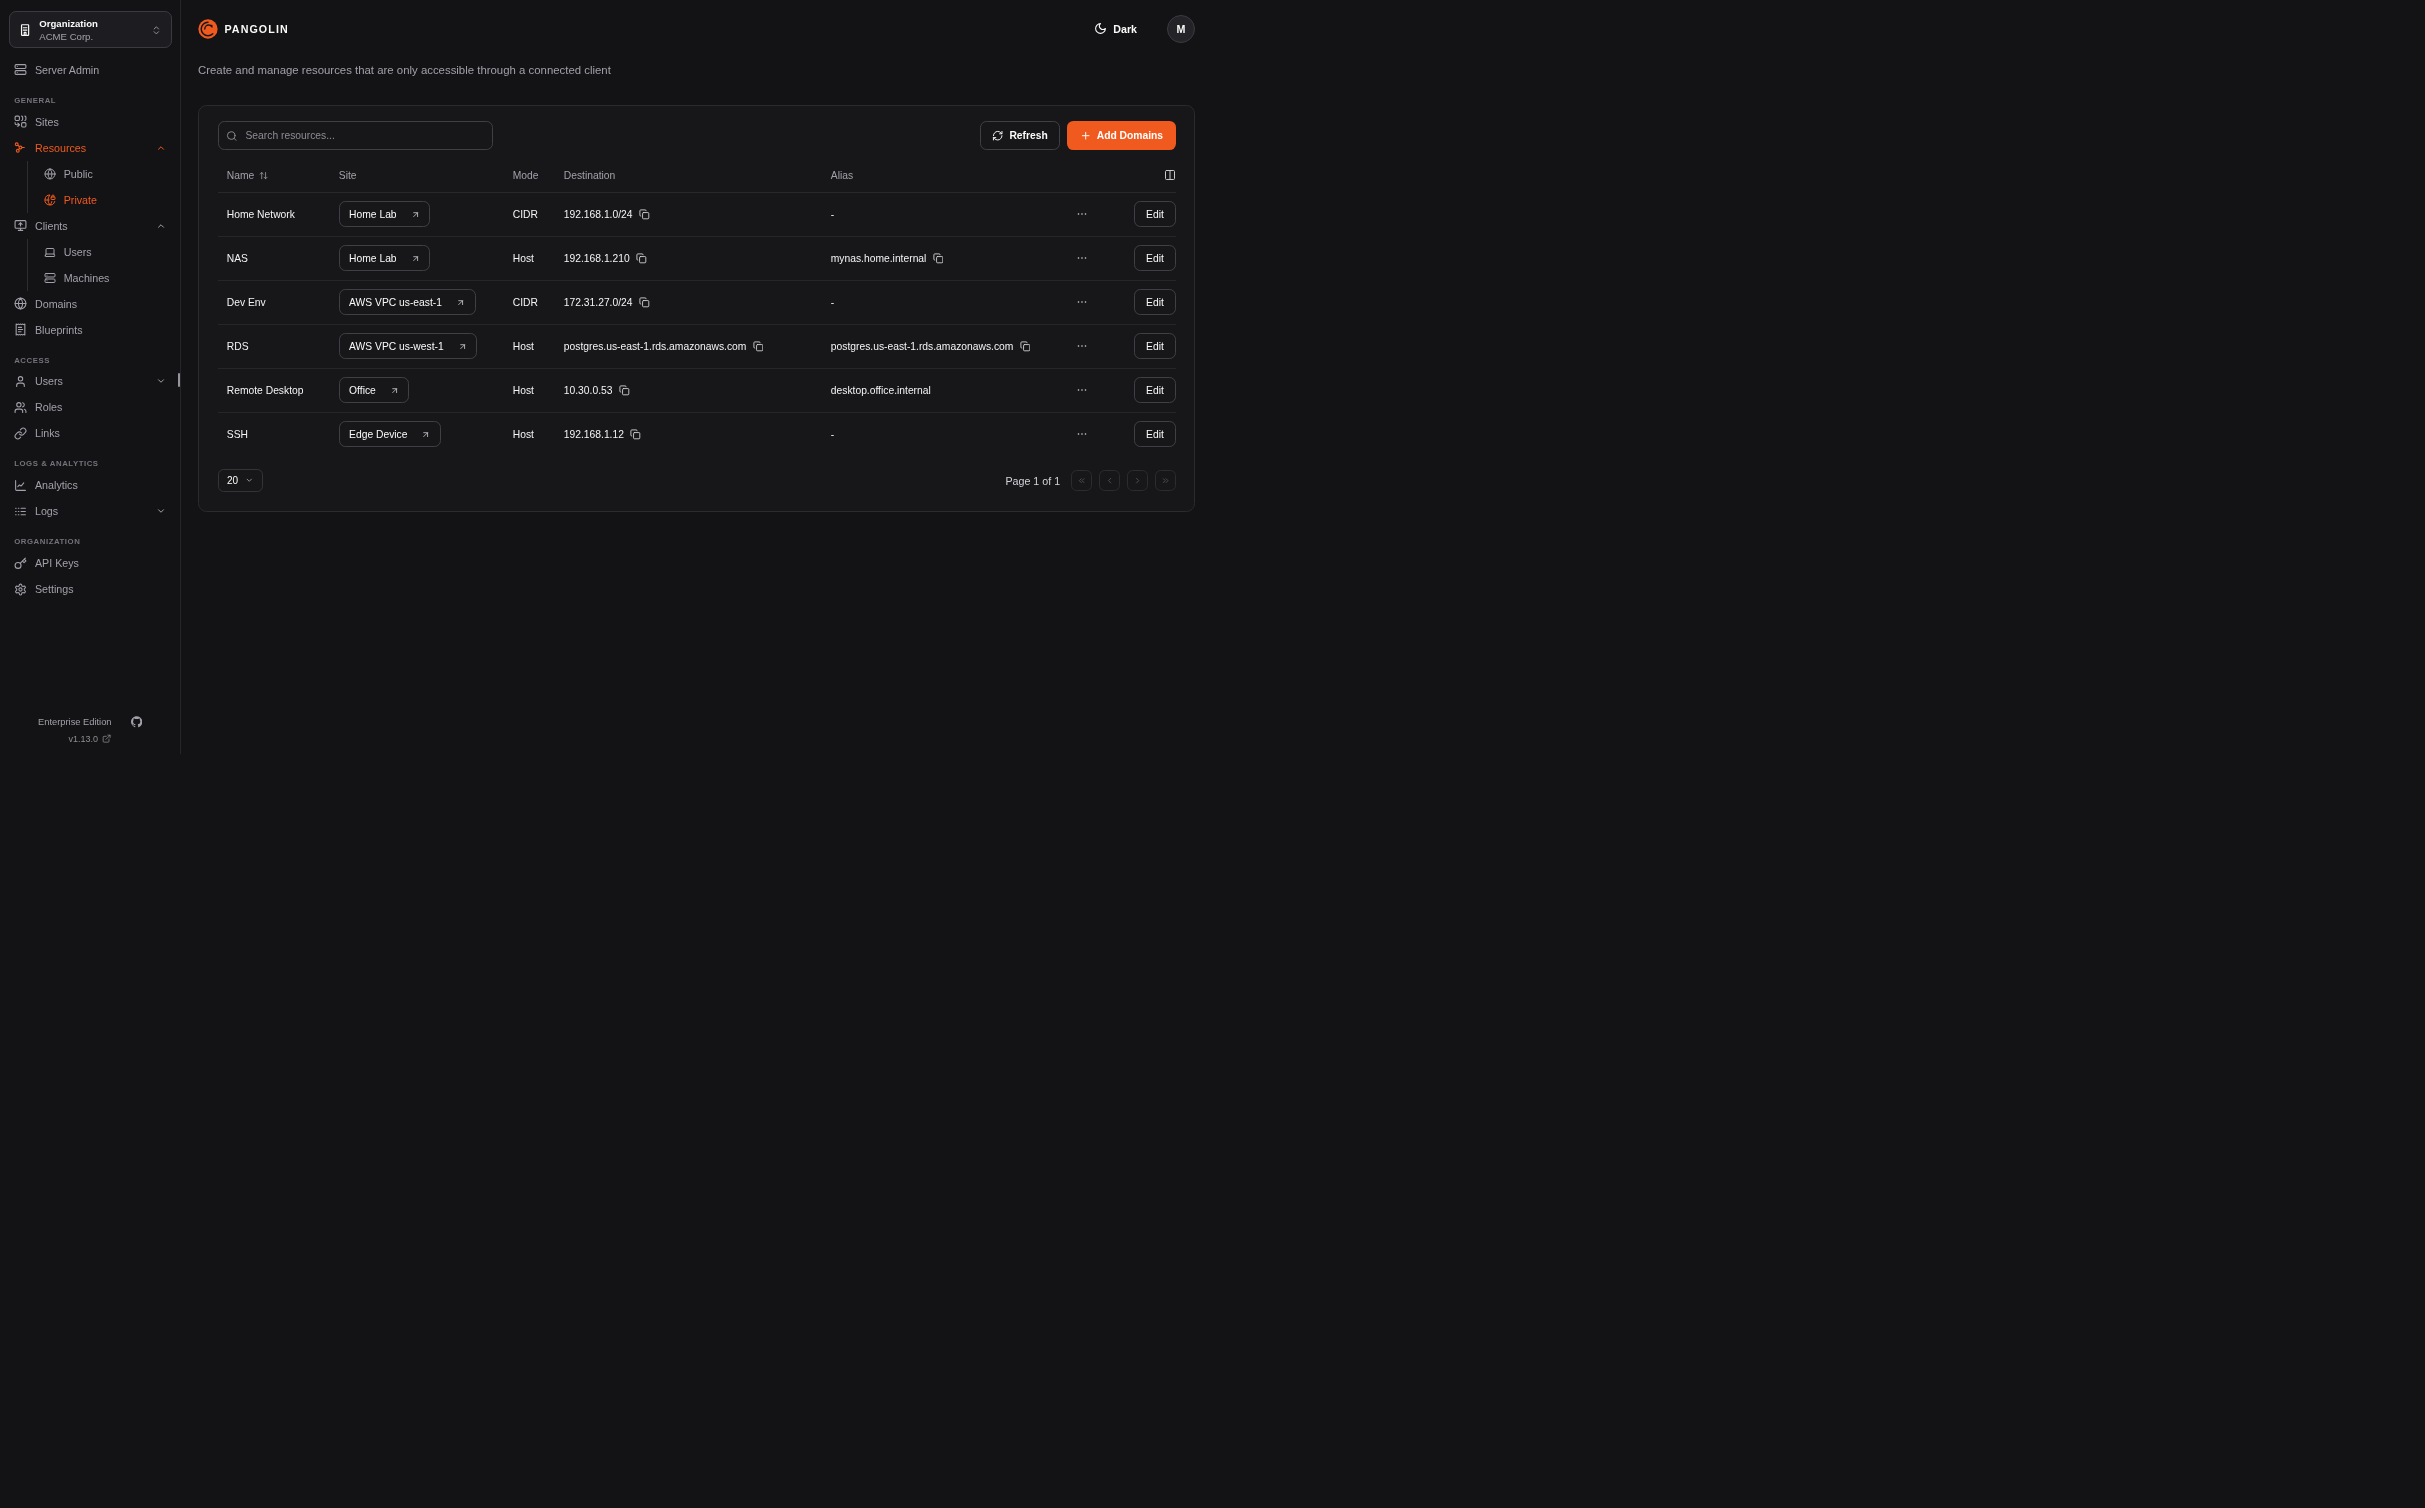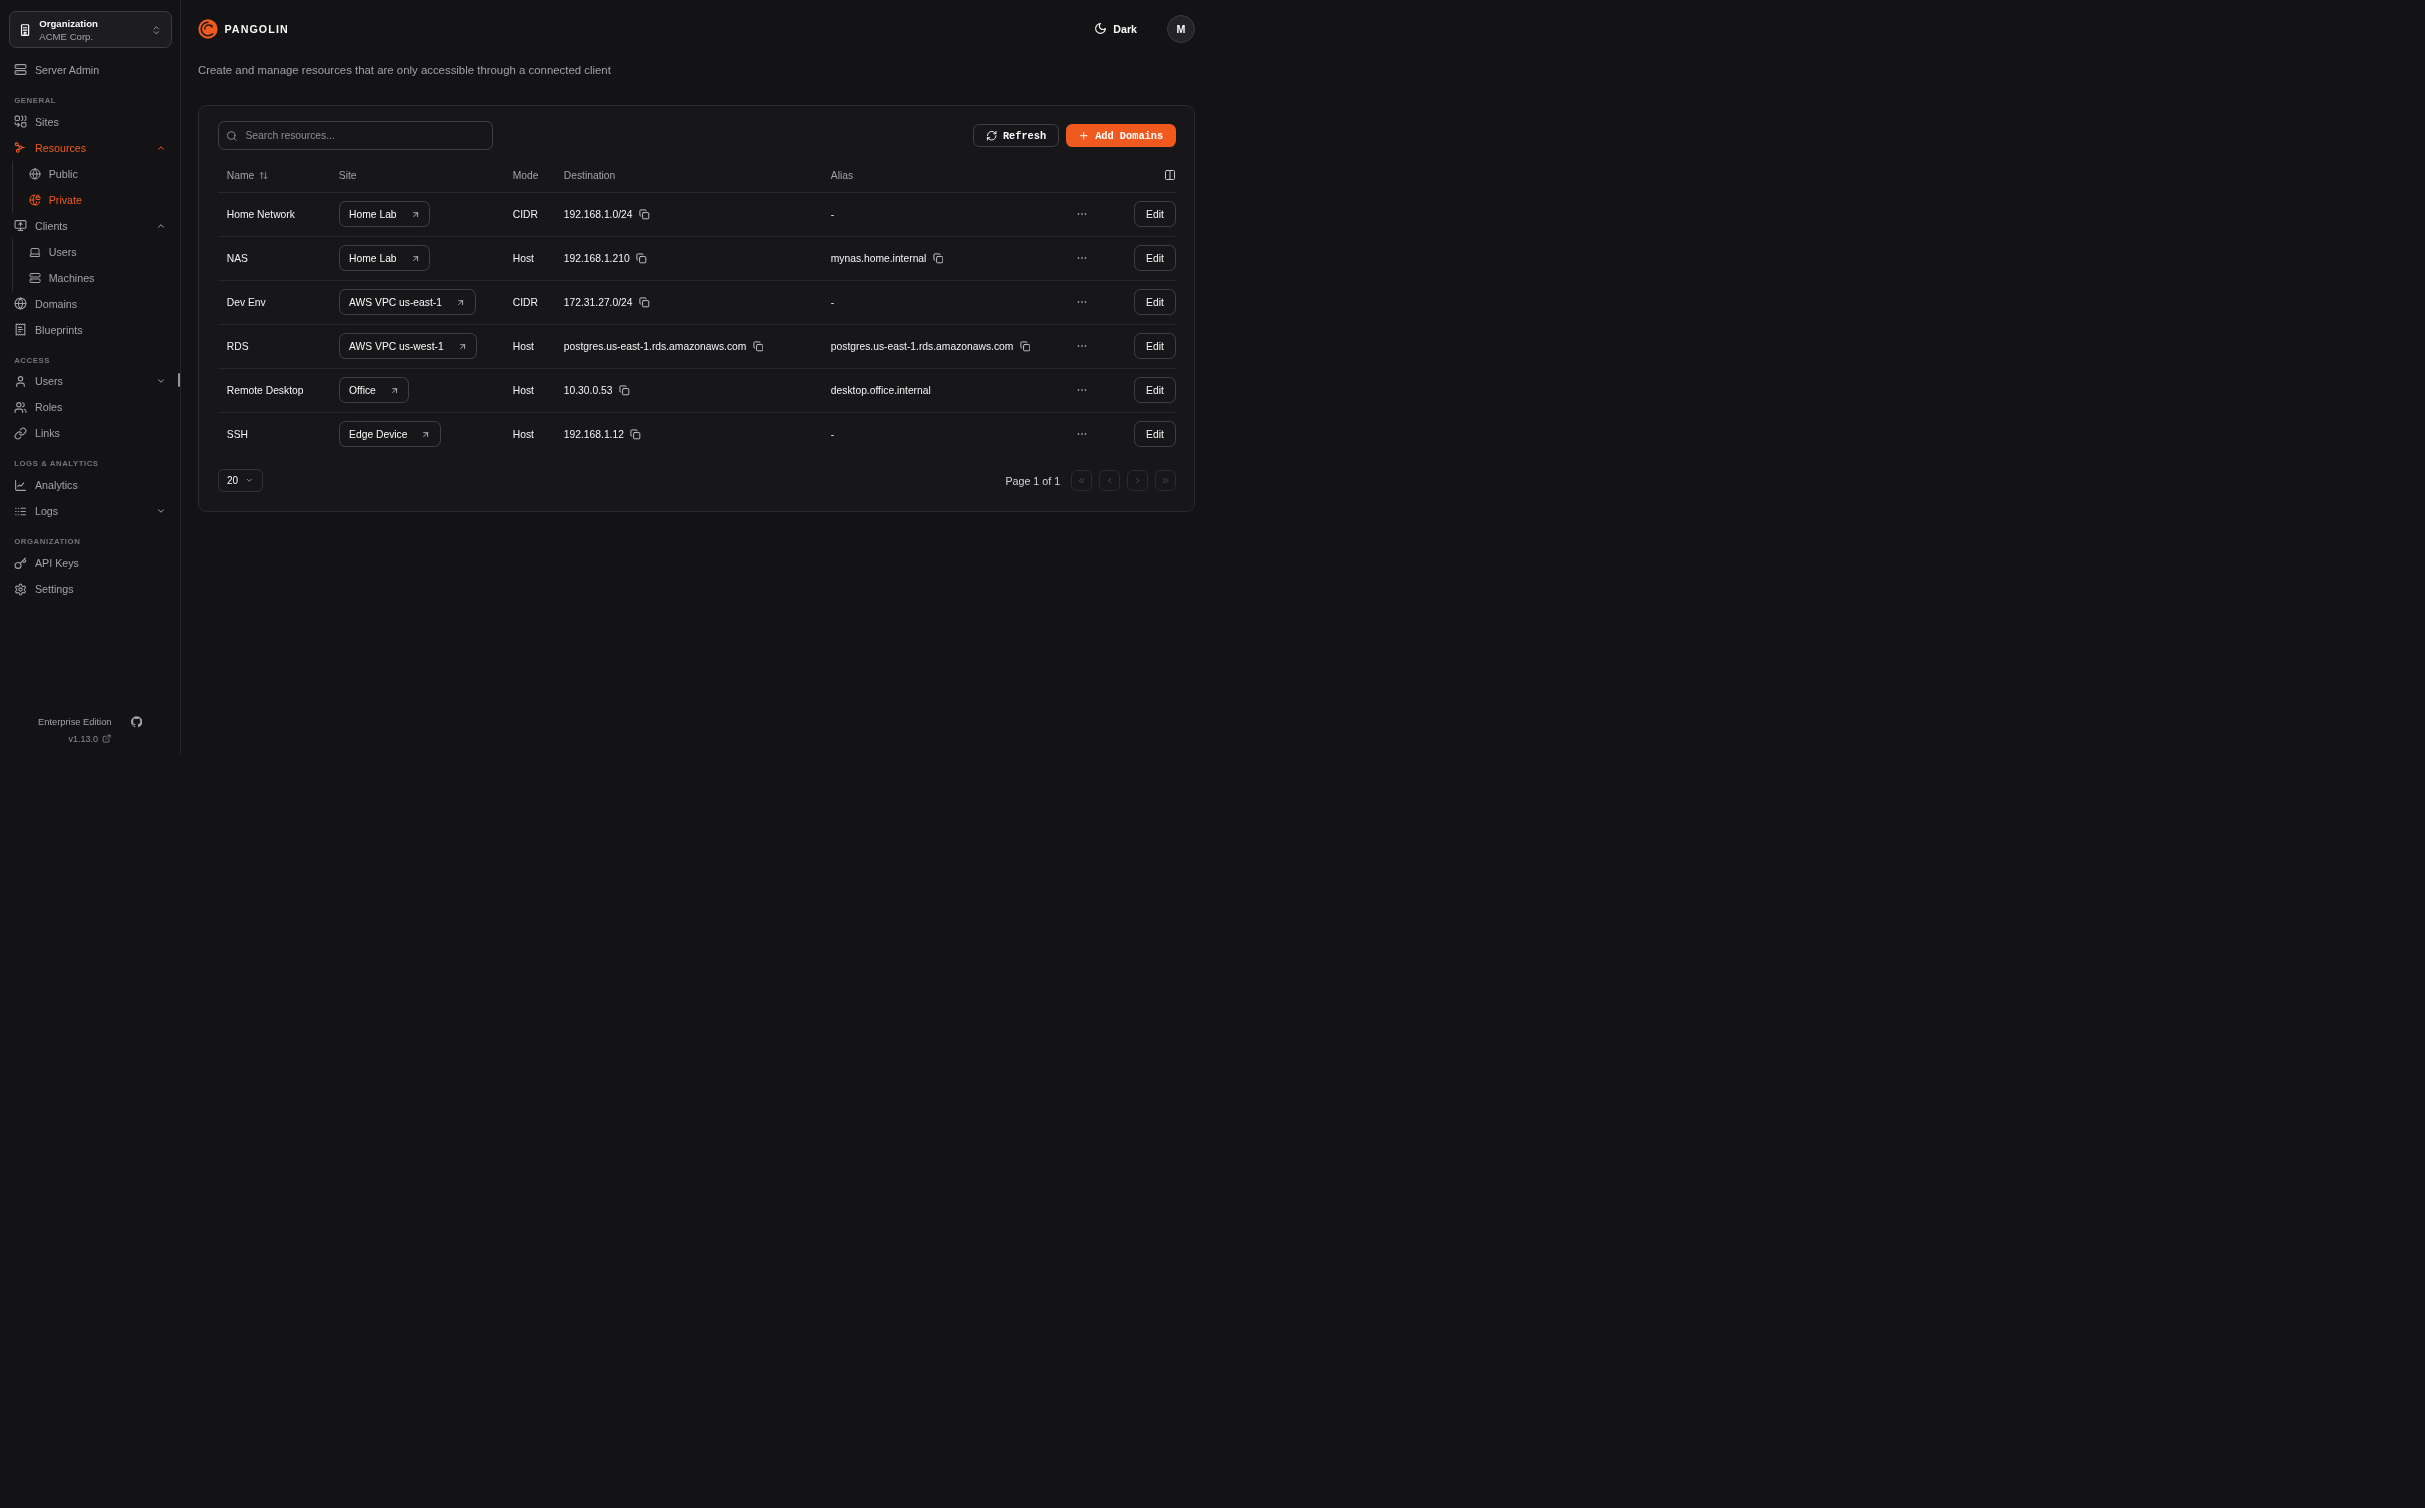--- a/index.html
+++ b/index.html
@@ -36,21 +36,21 @@
     padding:0 5.7px;border-radius:5.7px;color:#a1a1aa;font-size:10.7px;cursor:pointer;
   }
   .nav-item .label{white-space:nowrap}
   .nav-item .chev{margin-left:auto;color:#a1a1aa}
   .nav-item.active{color:#f05a1e}
   .nav-item.active .chev{color:#f05a1e}
   .nav-section{
     font-size:7.8px;font-weight:700;letter-spacing:.07em;color:#73737b;
     margin:13px 5.7px 2.8px;line-height:10px;
   }
-  .nav-sub{margin-left:3px;border-left:0.7px solid #2c2c31}
+  .nav-sub{margin-left:18px;border-left:0.7px solid #2c2c31}
   .nav-sub .nav-item{padding-left:16.4px}
 
   .sidebar-footer{margin-top:auto;text-align:center;color:#a1a1aa}
   .sf-line1{display:flex;align-items:center;justify-content:center;gap:19px;font-size:9.3px}
   .sf-line2{display:flex;align-items:center;justify-content:center;gap:4.3px;font-size:9px;color:#8d8d93;margin-top:6.4px}
   .sidebar-thumb{position:absolute;right:0;top:373px;width:2.1px;height:14.2px;border-radius:1.4px;background:#95959c}
 
   
   main{flex:1;min-width:0;box-sizing:border-box;padding:0 18px 0 17px;display:flex;flex-direction:column}
   .topbar{height:57px;display:flex;align-items:center;justify-content:space-between}
@@ -75,23 +75,23 @@
   .search-wrap{position:relative;width:275px}
   .search-wrap .icon{position:absolute;left:8.5px;top:50%;transform:translateY(-50%);color:#8d8d93}
   .search-input{
     width:100%;height:29px;box-sizing:border-box;background:transparent;
     border:0.7px solid #3f3f46;border-radius:6.4px;color:#fafafa;
     padding:0 8.5px 0 27px;font-size:10.3px;font-family:inherit;outline:none;
   }
   .search-input::placeholder{color:#8d8d93}
   .toolbar-right{margin-left:auto;display:flex;align-items:center;gap:7.1px}
   .btn{
-    display:inline-flex;align-items:center;gap:5.7px;height:23px;box-sizing:border-box;
+    display:inline-flex;align-items:center;gap:5.7px;height:29px;box-sizing:border-box;
     padding:0 11.4px;border-radius:6.4px;font-size:10.3px;font-weight:600;cursor:pointer;
-    border:0.7px solid transparent;font-family:Liberation Mono, monospace;
+    border:0.7px solid transparent;font-family:Liberation Sans, sans-serif;
   }
   .btn-outline{border-color:#3f3f46;background:transparent;color:#fafafa}
   .btn-accent{background:#f05a1e;color:#ffffff}
 
   
   .tbl{margin-top:8.5px}
   .t-grid{display:grid;grid-template-columns:112px 174px 51px 267px 1fr 94px;align-items:center;padding-left:9.3px}
   .t-head{height:33px;color:#a1a1aa;font-size:10.3px;border-bottom:0.7px solid #28282c}
   .t-head .hcell{display:flex;align-items:center;gap:5px}
   .t-head .h-actions{display:flex;justify-content:flex-end;color:#c8c8cd}

